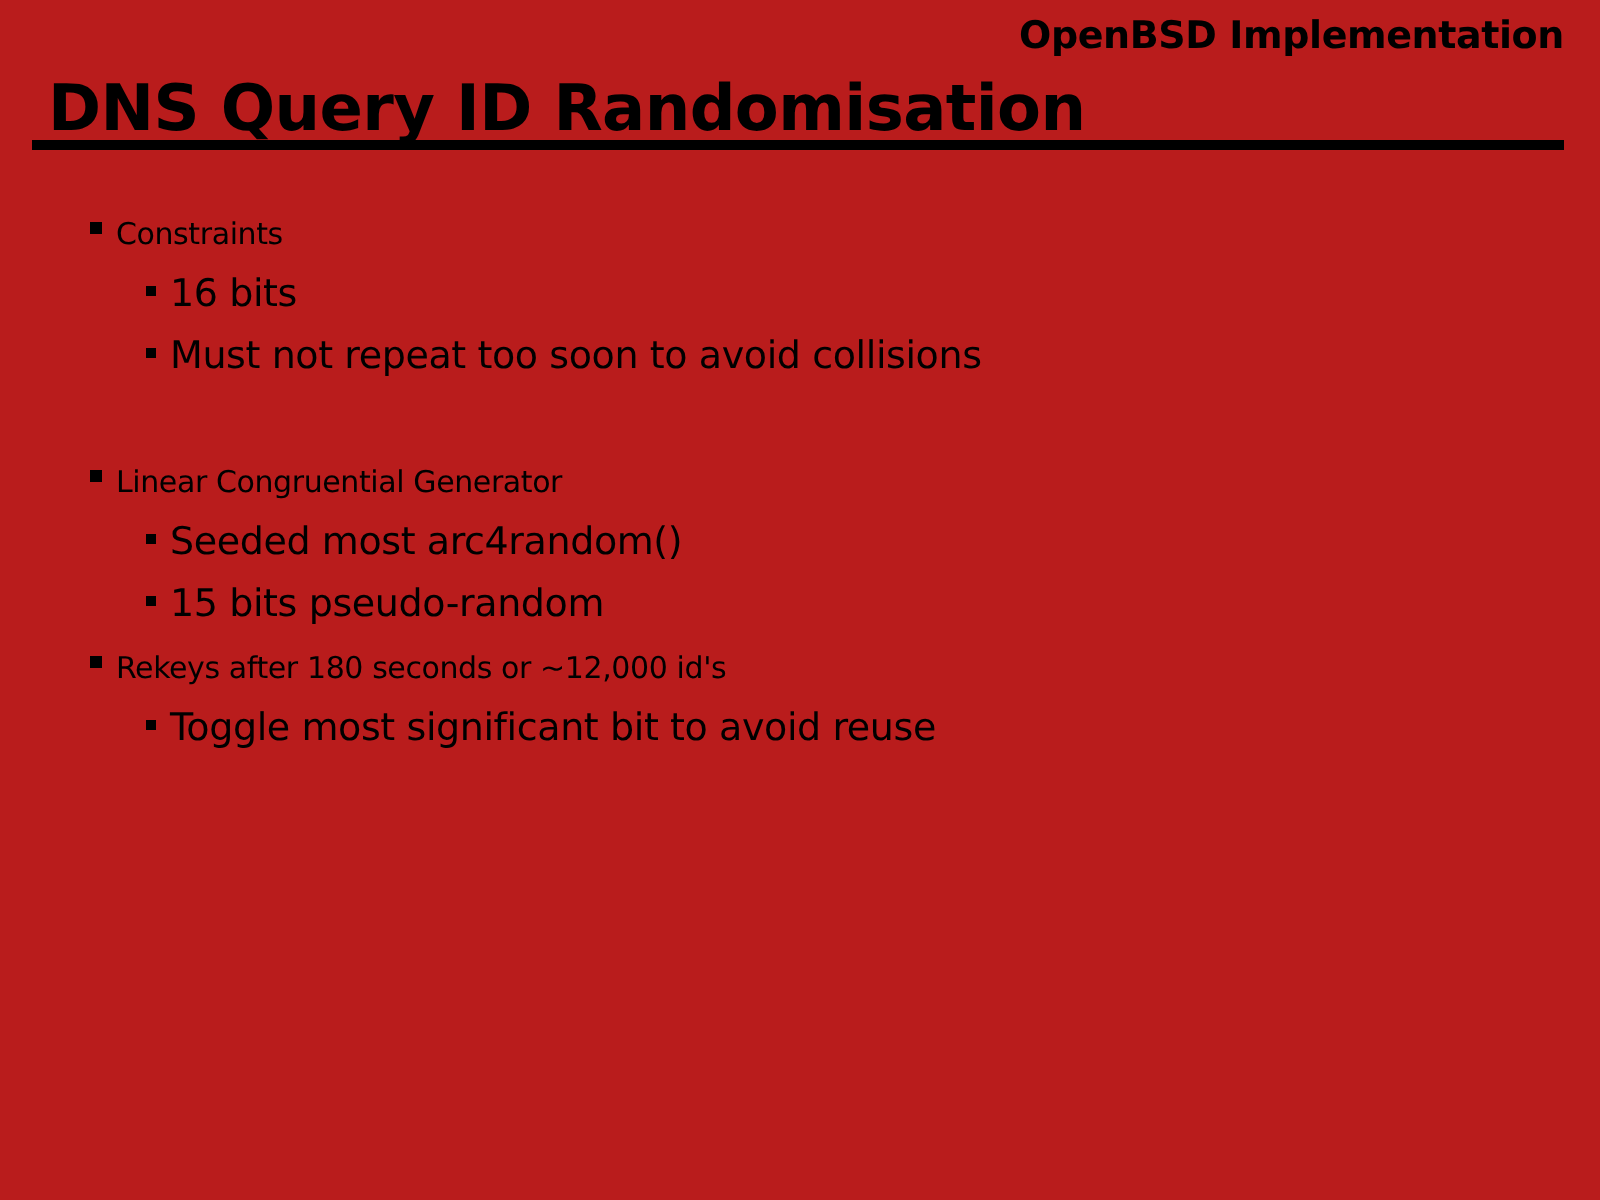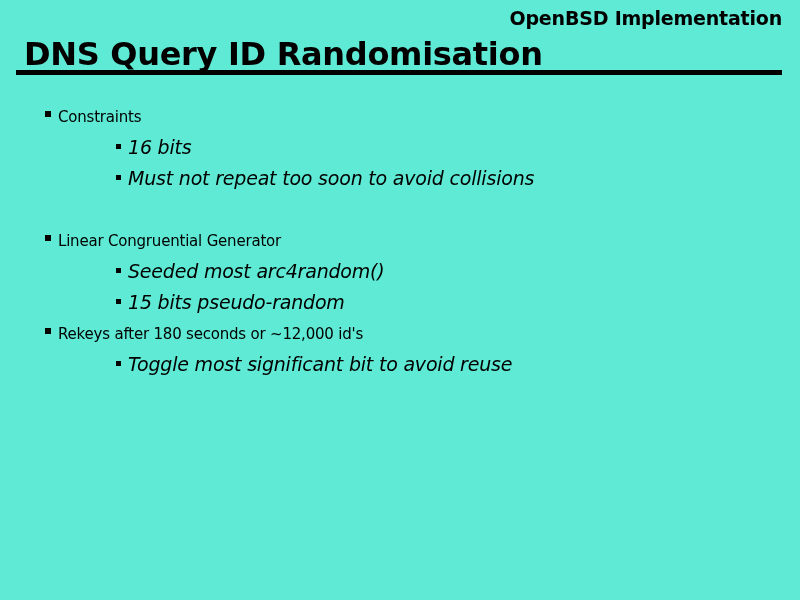--- a/index.html
+++ b/index.html
@@ -12,21 +12,21 @@
     height: 600px;
     background: #f7faf8;
     font-family: "DejaVu Sans", sans-serif;
     color: #000000;
     overflow: hidden;
   }
   .slide {
     position: relative;
     width: 800px;
     height: 600px;
-    background: #5eead4;
+    background: #b91c1c;
     box-sizing: border-box;
   }
 
   
   .slide-header {
     position: absolute;
     top: 7px;
     right: 18px;
     text-align: right;
   }
@@ -97,22 +97,21 @@
     top: -5px;
   }
   .level-1 .bullet-text {
     font-size: 15px;
     line-height: 26px;
     letter-spacing: -0.2px;
     white-space: nowrap;
   }
   
   .level-2 {
-    padding-left: 116px;
-    font-style: italic;
+    padding-left: 73px;
   }
   .level-2 .bullet-mark {
     width: 5px;
     height: 5px;
     background: #000000;
     margin-right: 7px;
     position: relative;
     top: -5px;
   }
   .level-2 .bullet-text {

